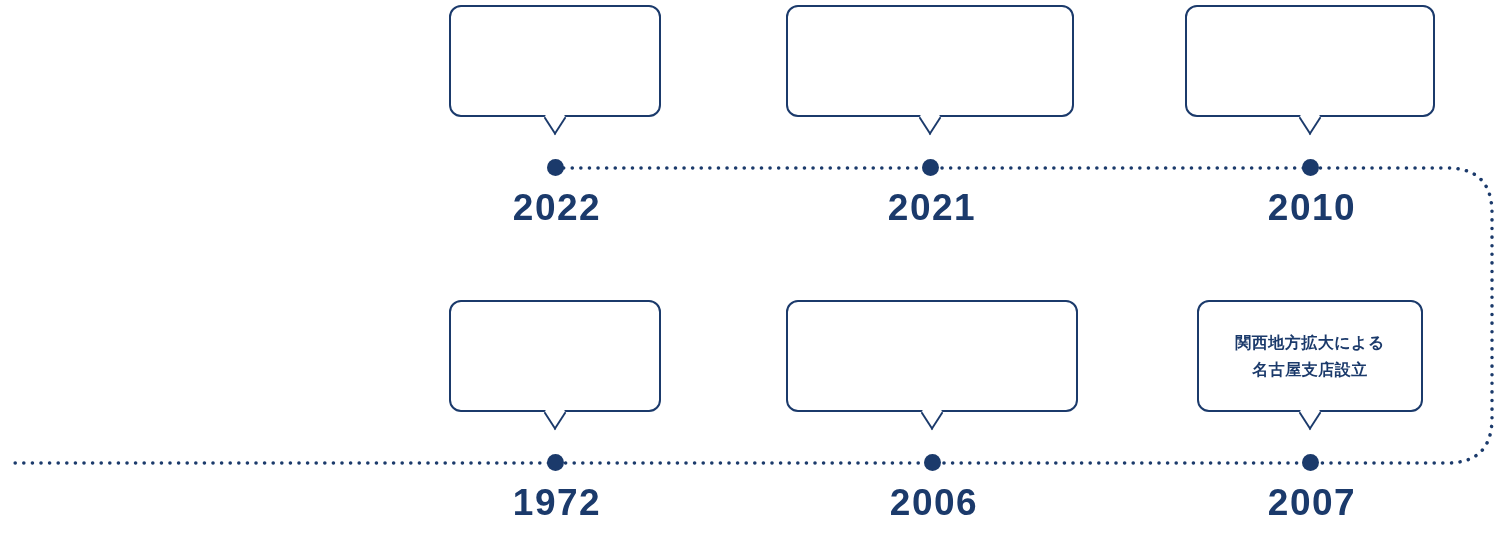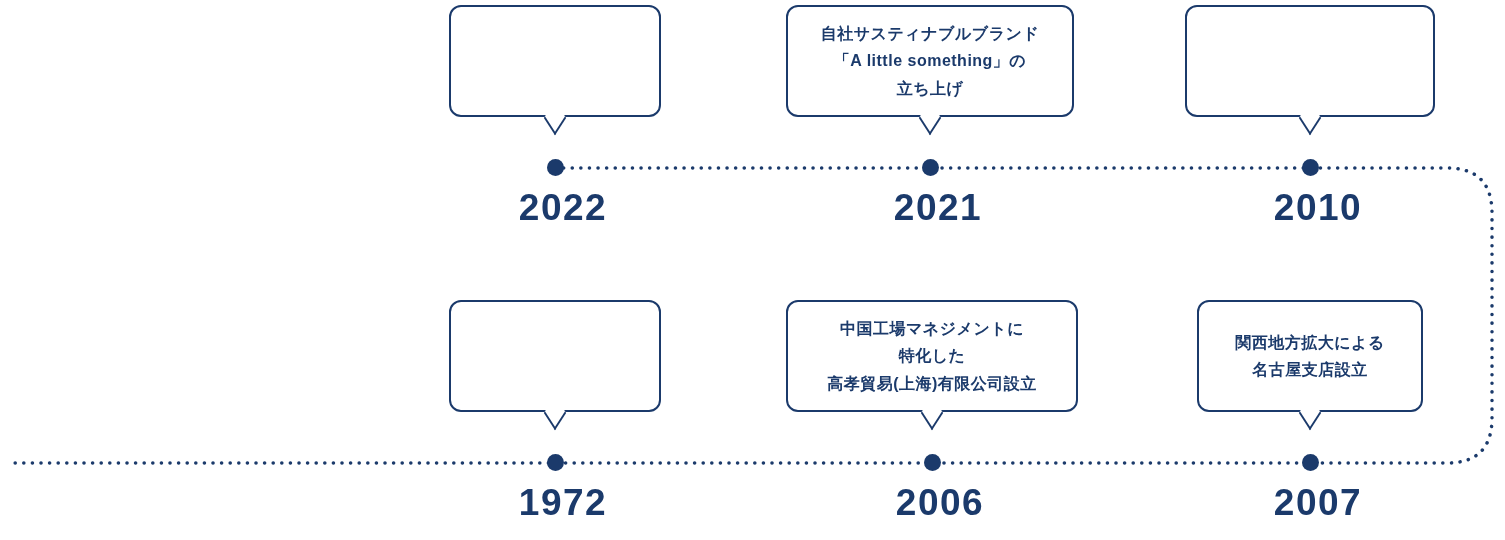--- a/index.html
+++ b/index.html
@@ -66,21 +66,21 @@
     width: 17px;
     height: 17px;
     margin-left: -8.5px;
     border-radius: 50%;
     background: var(--navy);
   }
 
   .year {
     position: absolute;
     top: 182px;
-    left: 8px;
+    left: 2px;
     width: 100%;
     text-align: center;
     font-size: 37px;
     font-weight: 700;
     color: var(--navy);
     letter-spacing: 1.5px;
   }
 </style>
 </head>
 <body>
@@ -94,23 +94,20 @@
   <div class="milestone" style="left:449px; top:5px; width:212px;">
     <div class="bubble">
       <div class="tail"></div>
     </div>
     <div class="dot"></div>
     <div class="year">2022</div>
   </div>
 
   <div class="milestone" style="left:786px; top:5px; width:288px;">
     <div class="bubble">
-      <div class="bubble-text">自社サスティナブルブランド
-「A little something」の
-立ち上げ</div>
       <div class="tail"></div>
     </div>
     <div class="dot"></div>
     <div class="year">2021</div>
   </div>
 
   <div class="milestone" style="left:1185px; top:5px; width:250px;">
     <div class="bubble">
       <div class="tail"></div>
     </div>
@@ -121,23 +118,20 @@
   <div class="milestone" style="left:449px; top:300px; width:212px;">
     <div class="bubble">
       <div class="tail"></div>
     </div>
     <div class="dot"></div>
     <div class="year">1972</div>
   </div>
 
   <div class="milestone" style="left:786px; top:300px; width:292px;">
     <div class="bubble">
-      <div class="bubble-text">中国工場マネジメントに
-特化した
-高孝貿易(上海)有限公司設立</div>
       <div class="tail"></div>
     </div>
     <div class="dot"></div>
     <div class="year">2006</div>
   </div>
 
   <div class="milestone" style="left:1197px; top:300px; width:226px;">
     <div class="bubble">
       <div class="bubble-text">関西地方拡大による
 名古屋支店設立</div>

